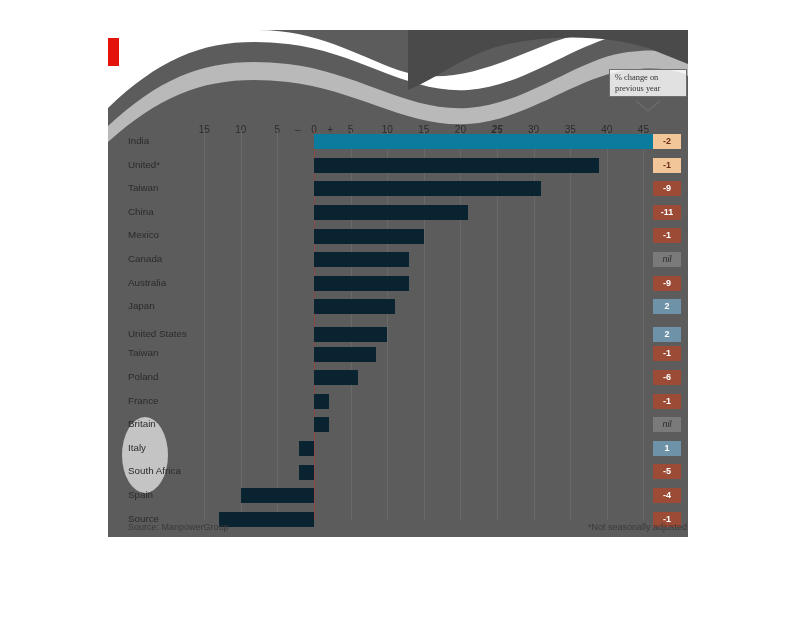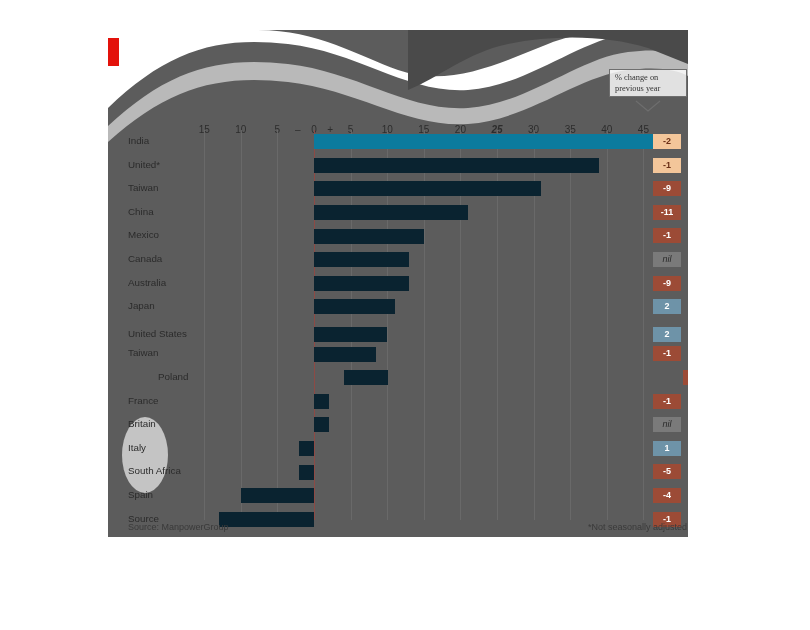--- a/index.html
+++ b/index.html
@@ -150,21 +150,21 @@
         <div class="row" style="top: 193px;">
           <div class="rowlabel">United States</div>
           <div class="bar" style="left: 206px; width: 73.2px;"></div>
           <div class="badge pos" style="left: 545px;">2</div>
         </div>
         <div class="row" style="top: 212.4px;">
           <div class="rowlabel">Taiwan</div>
           <div class="bar" style="left: 206px; width: 62.22px;"></div>
           <div class="badge neg" style="left: 545px;">-1</div>
         </div>
-        <div class="row" style="top: 236px; margin-left: 30px;">
+        <div class="row" style="top: 236px;">
           <div class="rowlabel">Poland</div>
           <div class="bar" style="left: 206px; width: 43.92px;"></div>
           <div class="badge neg" style="left: 545px;">-6</div>
         </div>
         <div class="row" style="top: 259.6px;">
           <div class="rowlabel">France</div>
           <div class="bar" style="left: 206px; width: 14.64px;"></div>
           <div class="badge neg" style="left: 545px;">-1</div>
         </div>
         <div class="row" style="top: 283.2px;">

